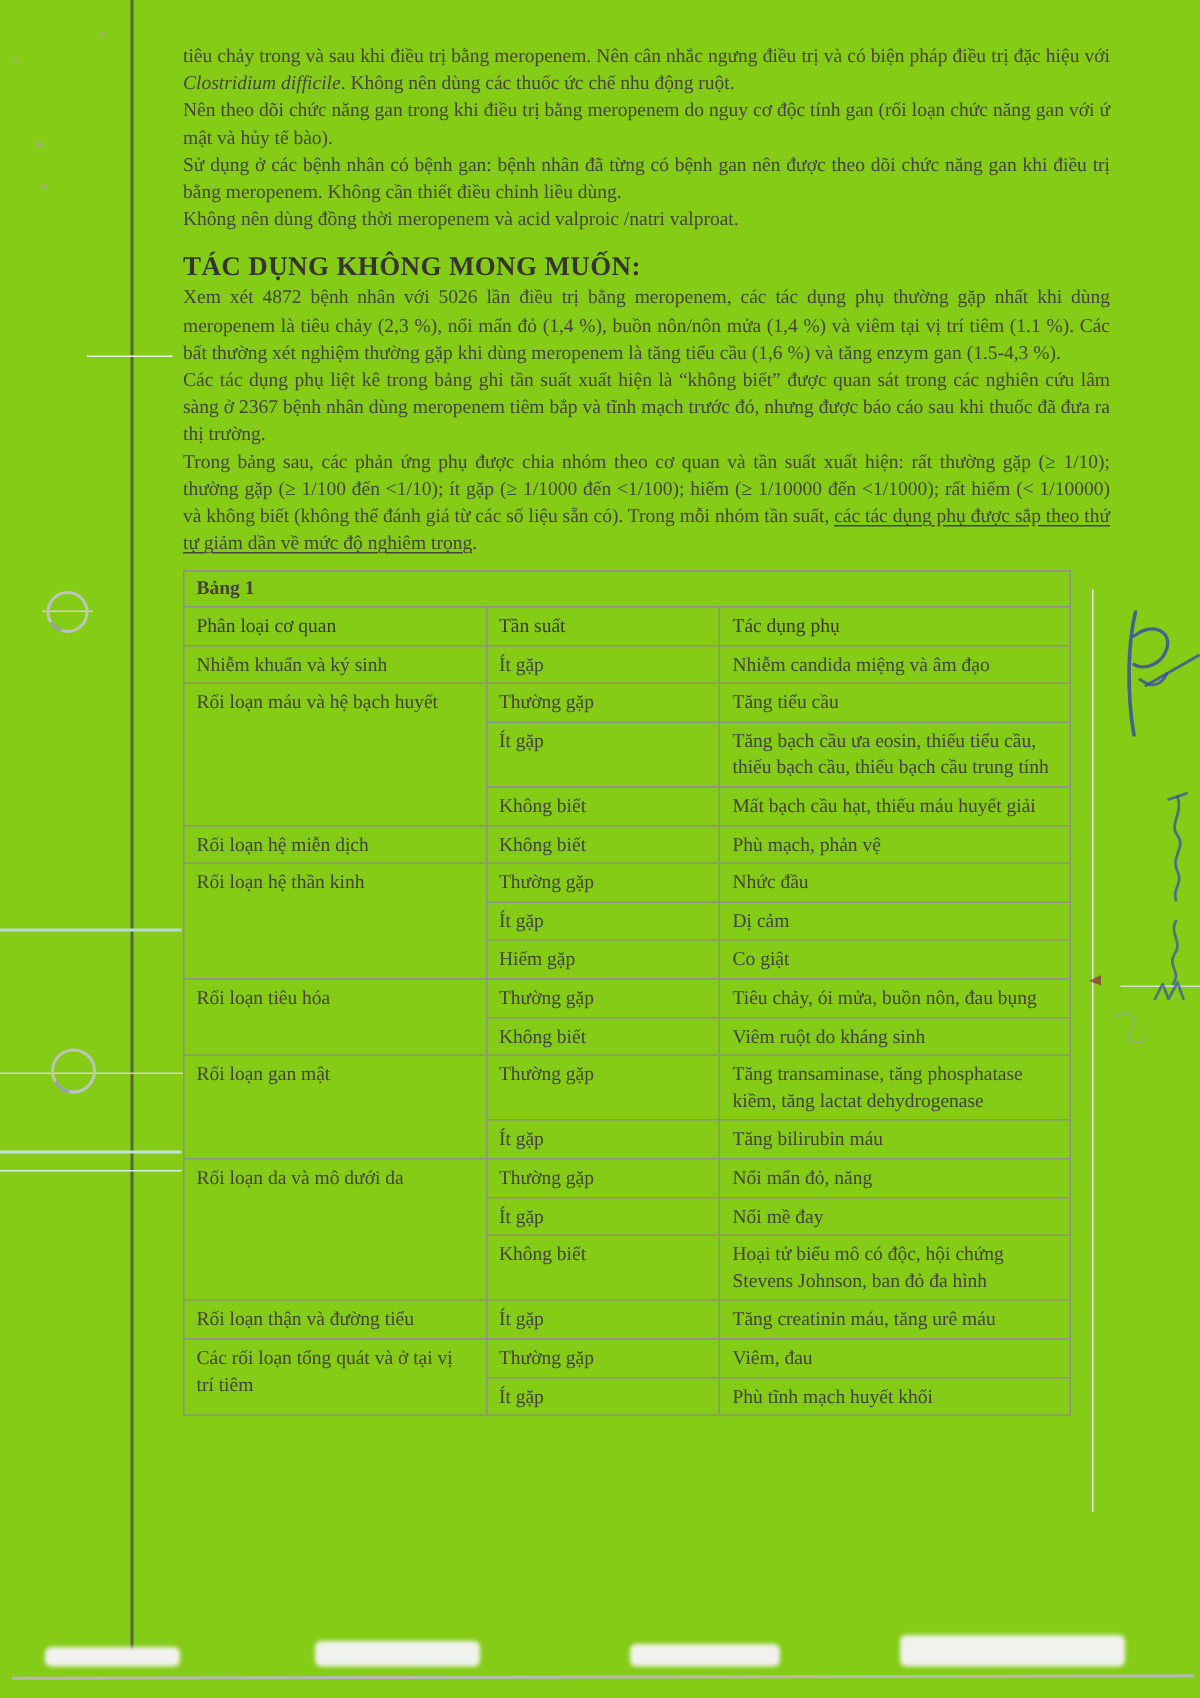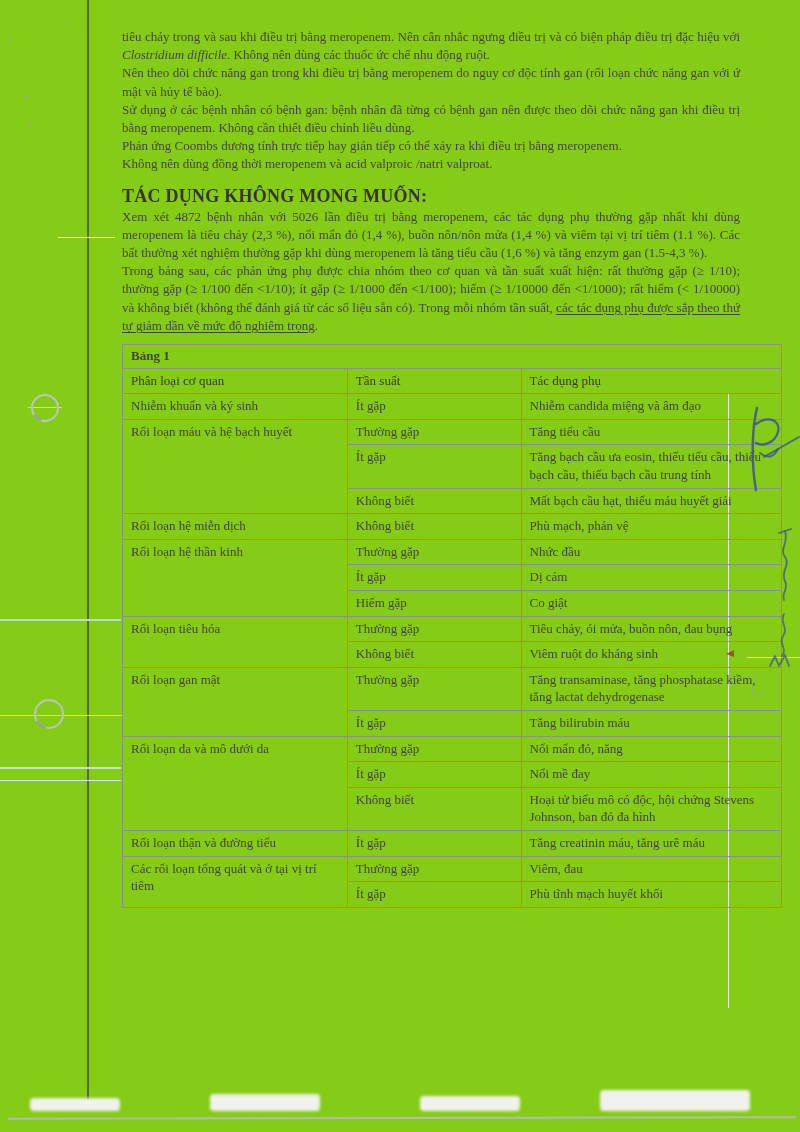--- a/index.html
+++ b/index.html
@@ -12,21 +12,21 @@
   .content{position:absolute;left:122px;top:28px;width:618px;font-size:13px;line-height:18.2px;}
   .content p{margin:0;text-align:justify;}
   .section-heading{
     font-size:18px;font-weight:bold;color:#37342b;letter-spacing:.25px;
     margin:13px 0 2px 0;line-height:19px;
   }
   i{font-style:italic;}
   u{text-decoration:underline;text-underline-offset:2px;}
 
   table.adverse{
-    border-collapse:collapse;width:660px;margin-top:9px;
+    border-collapse:collapse;width:592px;margin-top:9px;
     font-size:13px;color:#45423a;
   }
   table.adverse td{
     border:1px solid #8f8e8a;padding:3px 8px 4px 8px;
     vertical-align:top;line-height:17.6px;background:transparent;
   }
   tr.caption-row td{font-weight:bold;padding:2px 8px 3px 8px;}
   tr.header-row td{font-weight:normal;color:#3b382f;}
 
   
@@ -82,26 +82,26 @@
     <path d="M 34 415 A 13 13 0 0 0 41 420" fill="none" stroke="#99a09d" stroke-width="2.4"></path>
     <circle cx="49" cy="714" r="14" fill="none" stroke="#bfc3c1" stroke-width="2"></circle>
     <path d="M 37 721 A 14 14 0 0 0 46 728" fill="none" stroke="#99a09d" stroke-width="2.4"></path>
   </svg>
 
   <div class="content">
     <div>
         <p>tiêu chảy trong và sau khi điều trị bằng meropenem. Nên cân nhắc ngưng điều trị và có biện pháp điều trị đặc hiệu với <i>Clostridium difficile</i>. Không nên dùng các thuốc ức chế nhu động ruột.</p>
         <p>Nên theo dõi chức năng gan trong khi điều trị bằng meropenem do nguy cơ độc tính gan (rối loạn chức năng gan với ứ mật và hủy tế bào).</p>
         <p>Sử dụng ở các bệnh nhân có bệnh gan: bệnh nhân đã từng có bệnh gan nên được theo dõi chức năng gan khi điều trị bằng meropenem. Không cần thiết điều chỉnh liều dùng.</p>
-        <p>Phản ứng Coombs dương tính trực tiếp hay gián tiếp có thể xảy ra khi điều trị bằng meropenem.</p>
         <p>Không nên dùng đồng thời meropenem và acid valproic /natri valproat.</p>
       </div>
     <div class="section-heading">TÁC DỤNG KHÔNG MONG MUỐN:</div>
     <div>
         <p>Xem xét 4872 bệnh nhân với 5026 lần điều trị bằng meropenem, các tác dụng phụ thường gặp nhất khi dùng meropenem là tiêu chảy (2,3 %), nổi mẩn đỏ (1,4 %), buồn nôn/nôn mửa (1,4 %) và viêm tại vị trí tiêm (1.1 %). Các bất thường xét nghiệm thường gặp khi dùng meropenem là tăng tiểu cầu (1,6 %) và tăng enzym gan (1.5-4,3 %).</p>
+        <p>Các tác dụng phụ liệt kê trong bảng ghi tần suất xuất hiện là “không biết” được quan sát trong các nghiên cứu lâm sàng ở 2367 bệnh nhân dùng meropenem tiêm bắp và tĩnh mạch trước đó, nhưng được báo cáo sau khi thuốc đã đưa ra thị trường.</p>
         <p>Trong bảng sau, các phản ứng phụ được chia nhóm theo cơ quan và tần suất xuất hiện: rất thường gặp (≥ 1/10); thường gặp (≥ 1/100 đến &lt;1/10); ít gặp (≥ 1/1000 đến &lt;1/100); hiếm (≥ 1/10000 đến &lt;1/1000); rất hiếm (&lt; 1/10000) và không biết (không thể đánh giá từ các số liệu sẵn có). Trong mỗi nhóm tần suất, <u>các tác dụng phụ được sắp theo thứ tự giảm dần về mức độ nghiêm trọng</u>.</p>
       </div>
 
     <table class="adverse">
       <colgroup>
         <col style="width:202px">
           <col style="width:156px">
           <col style="width:234px">
       </colgroup>
       <tbody>

